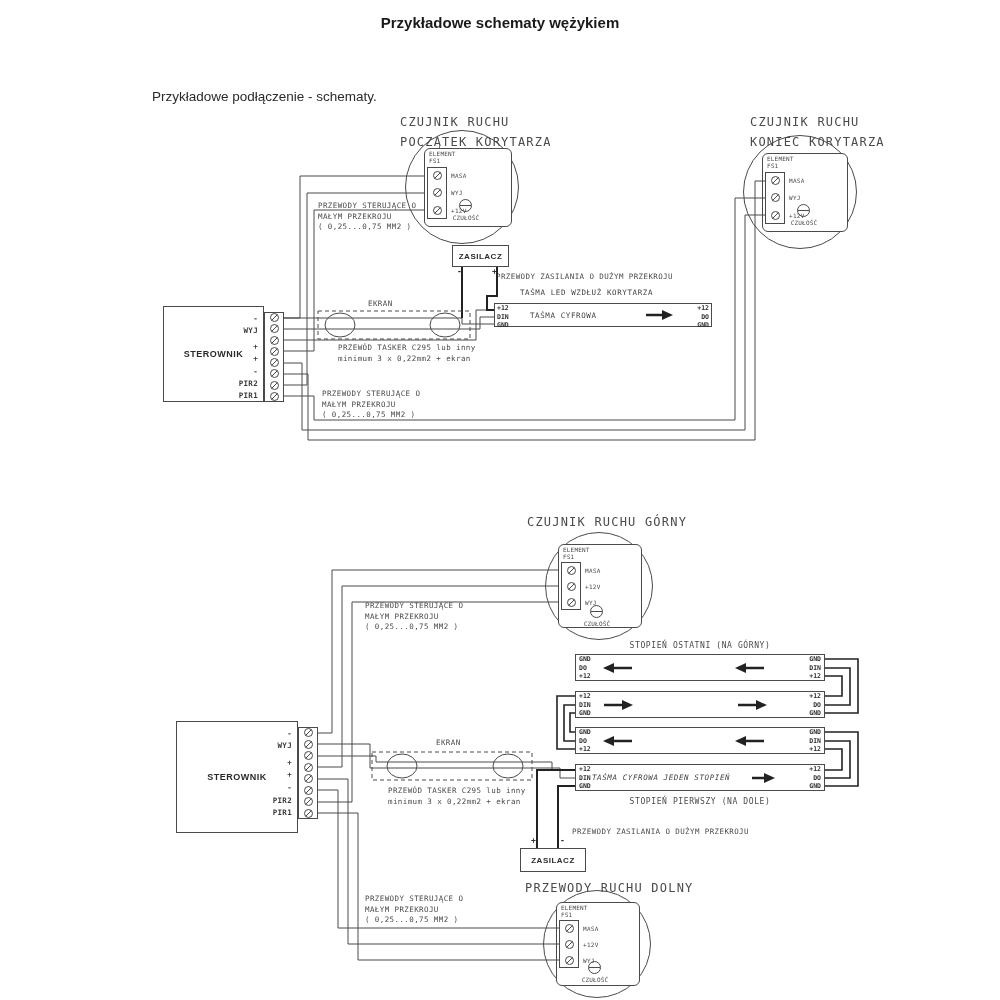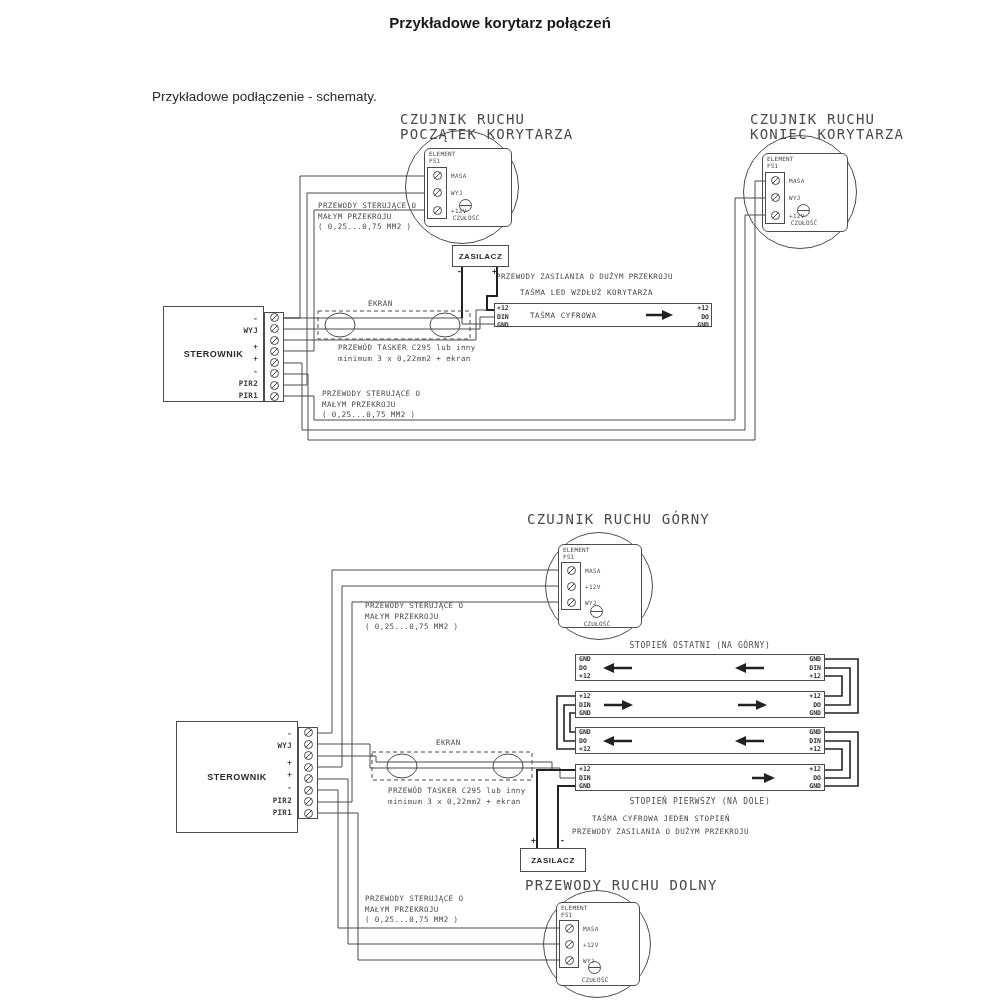--- a/index.html
+++ b/index.html
@@ -3,21 +3,21 @@
 <meta charset="utf-8">
 <style>
   html,body{margin:0;padding:0;background:#fff;}
   .canvas{position:relative;width:1000px;height:1000px;background:#fff;overflow:hidden;
           font-family:"DejaVu Sans Mono",monospace;color:#3f3f3f;}
   .abs{position:absolute;}
   .title{font-family:"Liberation Sans",sans-serif;font-weight:bold;font-size:15px;color:#1a1a1a;
          width:1000px;text-align:center;white-space:pre-line;}
   .heading{font-family:"Liberation Sans",sans-serif;font-size:13.5px;color:#2a2a2a;line-height:18px;white-space:pre-line;}
   .cad{font-size:7.5px;letter-spacing:0.4px;line-height:10.5px;white-space:pre-line;color:#4a4a4a;}
-  .cad-big{font-size:14px;letter-spacing:1.2px;line-height:15px;white-space:pre-line;color:#4a4a4a;}
+  .cad-big{font-size:12px;letter-spacing:1.2px;line-height:20px;white-space:pre-line;color:#4a4a4a;}
   .box{position:absolute;border:1.2px solid #4a4a4a;background:#fff;box-sizing:border-box;}
   .circle{position:absolute;border:1.2px solid #4a4a4a;border-radius:50%;background:transparent;box-sizing:border-box;}
   .module{border-radius:6px;}
   .blocklabel{font-family:"Liberation Sans",sans-serif;font-weight:bold;font-size:9px;letter-spacing:0.5px;color:#2a2a2a;
               display:flex;align-items:center;justify-content:center;width:100%;height:100%;}
   .screwcol{position:absolute;display:flex;flex-direction:column;justify-content:space-around;align-items:center;box-sizing:border-box;}
   .screw{width:9px;height:9px;border:1px solid #4a4a4a;border-radius:50%;box-sizing:border-box;
          background:linear-gradient(135deg,transparent 43%,#4a4a4a 43%,#4a4a4a 57%,transparent 57%);}
   .termlabels{position:absolute;display:flex;flex-direction:column;justify-content:space-around;box-sizing:border-box;}
   .termlabels div{font-size:7.5px;font-weight:bold;color:#3a3a3a;text-align:right;padding-right:3px;letter-spacing:0.3px;}
@@ -32,21 +32,21 @@
   .stripname{position:absolute;font-size:7.5px;letter-spacing:0.6px;color:#3f3f3f;text-align:left;}
   .steplbl{position:absolute;font-size:8px;letter-spacing:0.6px;color:#4a4a4a;text-align:center;}
   .pm{position:absolute;font-size:8px;font-weight:bold;color:#333;}
   svg.overlay{position:absolute;left:0;top:0;pointer-events:none;}
 </style>
 </head>
 <body>
 
 <div class="canvas">
 
-  <div class="abs title" style="top:14px;">Przykładowe korytarz połączeń</div>
+  <div class="abs title" style="top:14px;">Przykładowe schematy wężykiem</div>
   <div class="abs heading" style="left:152px;top:88px;">Przykładowe podłączenie - schematy.</div>
 
   <div class="abs cad-big" style="left:400px;top:112px;">CZUJNIK RUCHU
 POCZĄTEK KORYTARZA</div>
   <div class="circle" style="left:405px;top:130px;width:114px;height:114px;"></div>
   <div class="box module" style="left:424px;top:148px;width:88px;height:79px;">
     <div class="modhead" style="left:4px;top:2px;">ELEMENT
 FS1</div>
   </div>
   <div class="box" style="left:427px;top:167px;width:20px;height:52px;"></div>
@@ -190,21 +190,21 @@
 DO
 +12</div>
   <div class="pins r" style="left:792px;top:728px;width:29px;">GND
 DIN
 +12</div>
 
   <div class="box" style="left:575px;top:764px;width:250px;height:27px;border-width:1.4px;"></div>
   <div class="pins" style="left:579px;top:765px;">+12
 DIN
 GND</div>
-  <div class="stripname" style="left:592px;top:814px;width:155px;">TAŚMA CYFROWA JEDEN STOPIEŃ</div>
+  <div class="stripname" style="left:592px;top:773px;width:155px;font-style:italic;">TAŚMA CYFROWA JEDEN STOPIEŃ</div>
   <div class="pins r" style="left:792px;top:765px;width:29px;">+12
 DO
 GND</div>
 
   <div class="box" style="left:176px;top:721px;width:122px;height:112px;">
     <div class="blocklabel">STEROWNIK</div>
   </div>
   <div class="termlabels" style="left:226px;top:727px;width:69px;height:92px;">
     <div>-</div>
     <div>WYJ</div>

